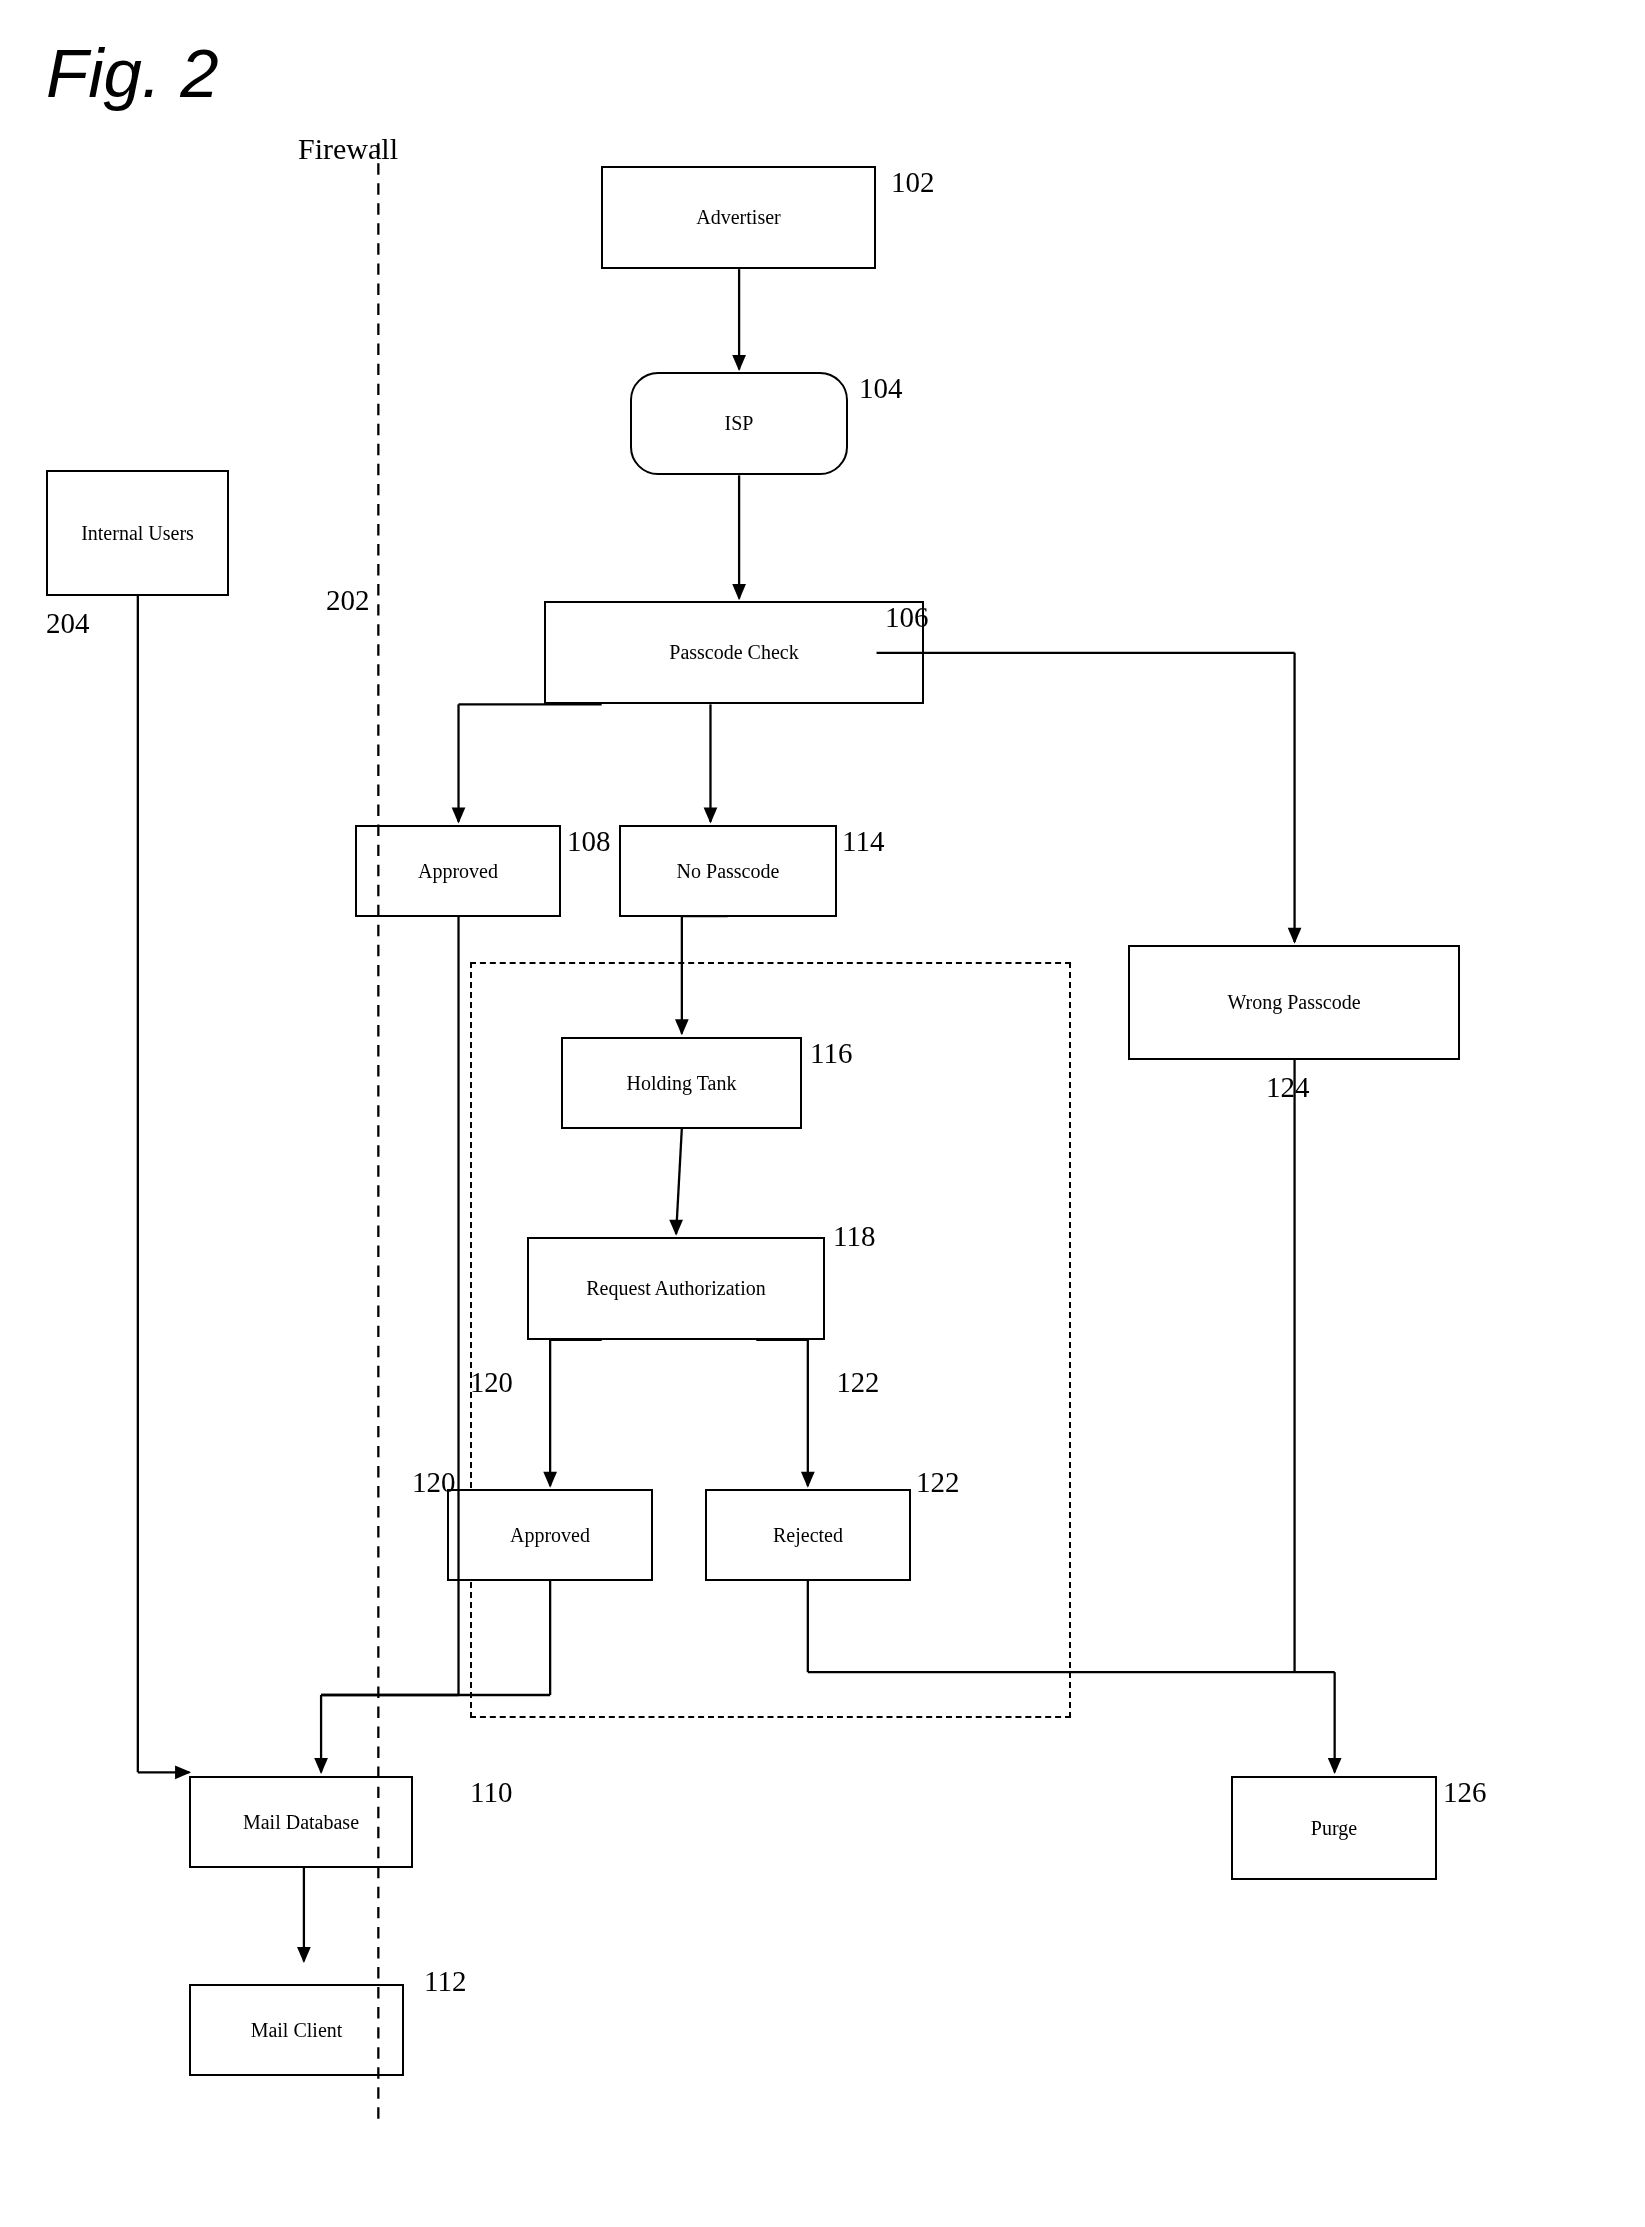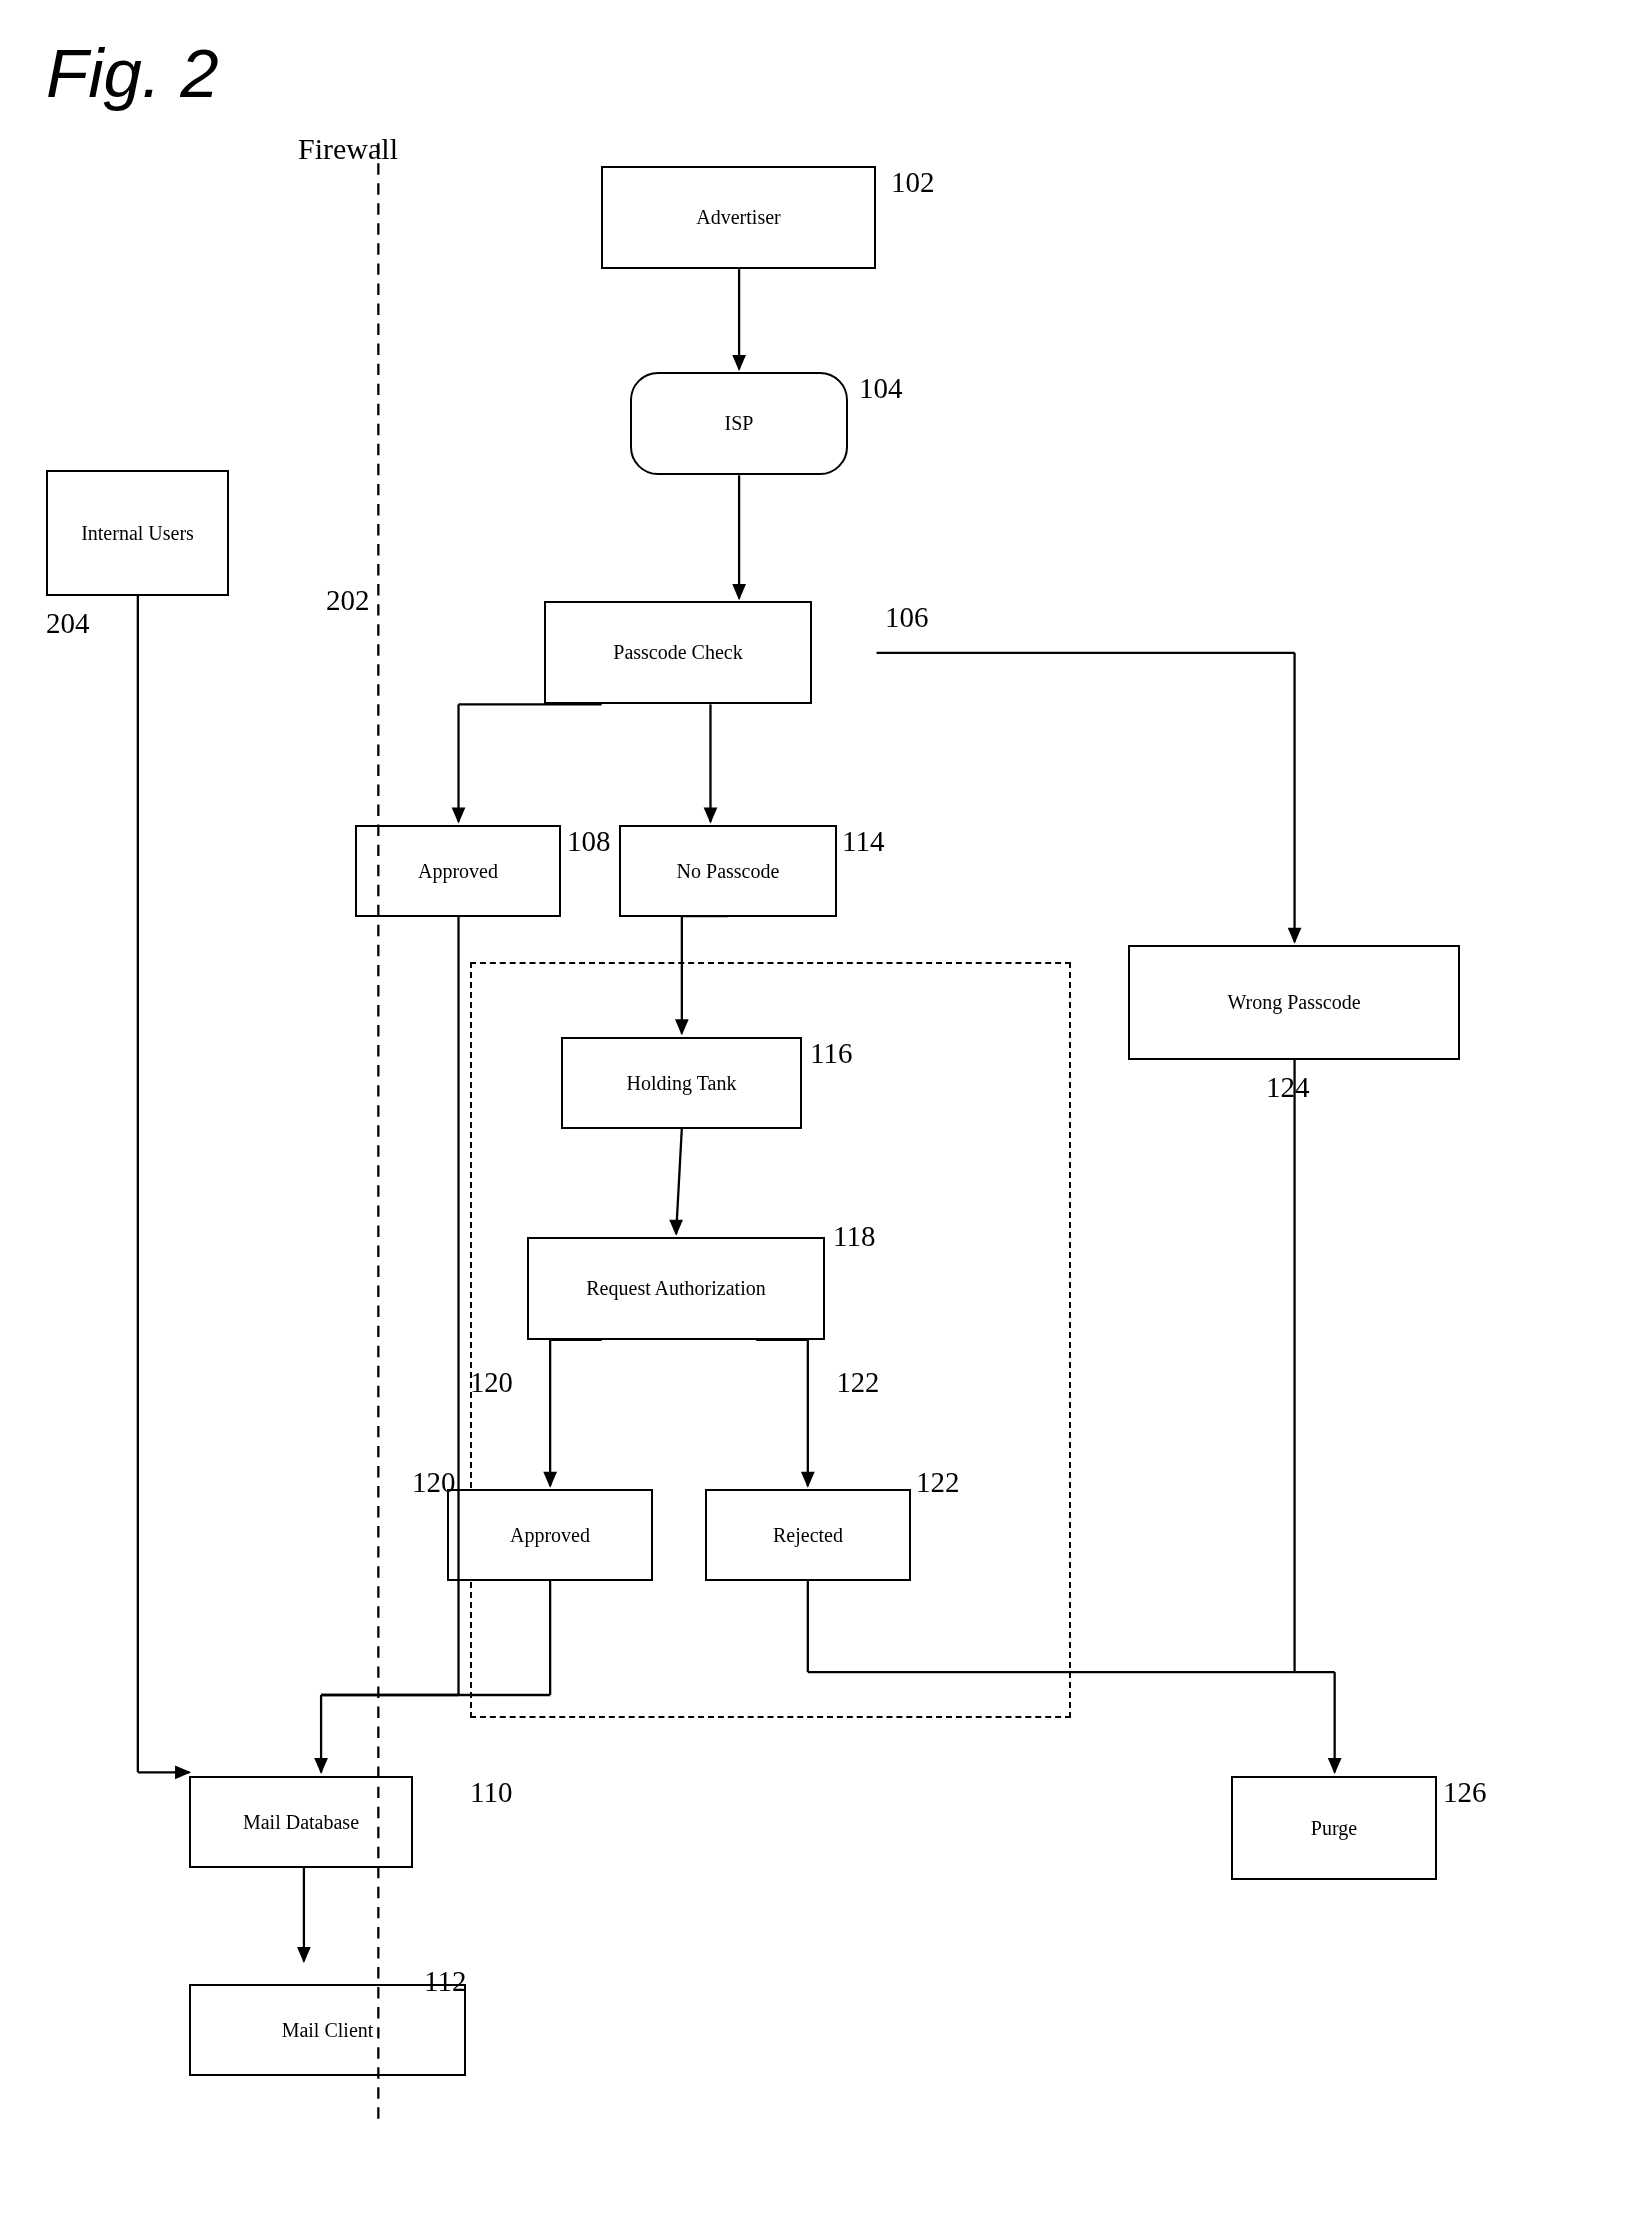--- a/index.html
+++ b/index.html
@@ -72,21 +72,21 @@
 <div class="box" style="top: 166px; left: 601px; width: 275px; height: 103px;">
   <span>Advertiser</span>
 </div>
 <div class="label" style="top: 166px; left: 891px;">102</div>
 
 <div class="box" style="top: 372px; left: 630px; width: 218px; height: 103px; border-radius: 28px;">
   <span>ISP</span>
 </div>
 <div class="label" style="top: 372px; left: 859px;">104</div>
 
-<div class="box" style="top: 601px; left: 544px; width: 268px; height: 103px;">
+<div class="box" style="top: 601px; left: 544px; width: 380px; height: 103px;">
   <span>Passcode Check</span>
 </div>
 <div class="label" style="top: 601px; left: 885px;">106</div>
 
 <div class="box" style="top: 825px; left: 355px; width: 206px; height: 92px;">
   <span>Approved</span>
 </div>
 <div class="label" style="top: 825px; left: 567px;">108</div>
 
 <div class="box" style="top: 825px; left: 619px; width: 218px; height: 92px;">
@@ -119,21 +119,21 @@
 <div class="box" style="top: 1489px; left: 705px; width: 206px; height: 92px;">
   <span>Rejected</span>
 </div>
 <div class="label" style="top: 1466px; left: 916px;">122</div>
 
 <div class="box" style="top: 1776px; left: 189px; width: 224px; height: 92px;">
   <span>Mail Database</span>
 </div>
 <div class="label" style="top: 1776px; left: 470px;">110</div>
 
-<div class="box" style="top: 1984px; left: 189px; width: 277px; height: 92px;">
+<div class="box" style="top: 1984px; left: 189px; width: 215px; height: 92px;">
   <span>Mail Client</span>
 </div>
 <div class="label" style="top: 1965px; left: 424px;">112</div>
 
 <div class="box" style="top: 1776px; left: 1231px; width: 206px; height: 104px;">
   <span>Purge</span>
 </div>
 <div class="label" style="top: 1776px; left: 1443px;">126</div>
 
 <svg class="diagram-svg" viewBox="0 0 2873 3889" width="1646" height="2227">

